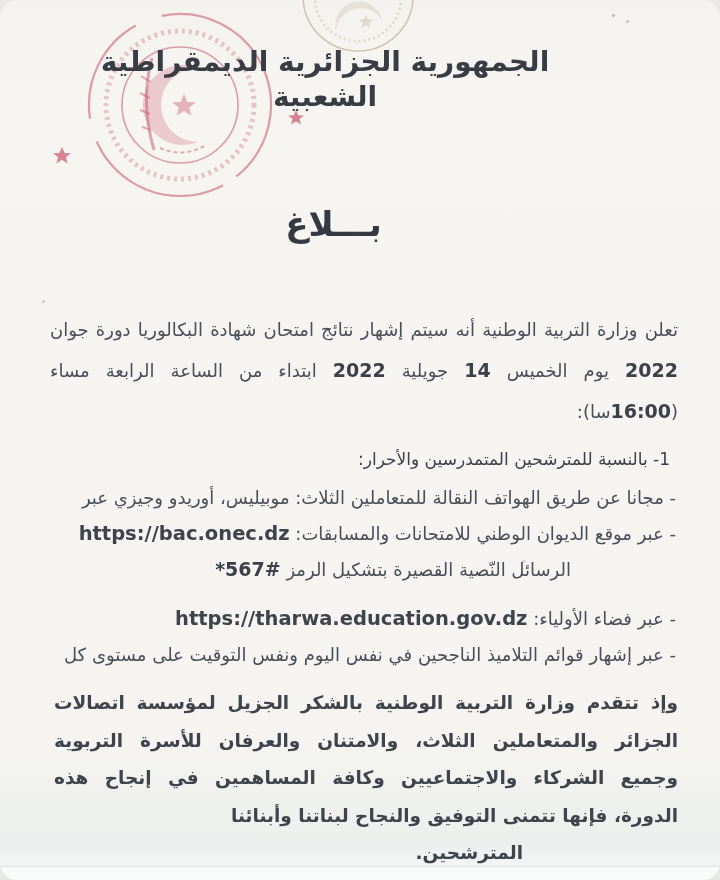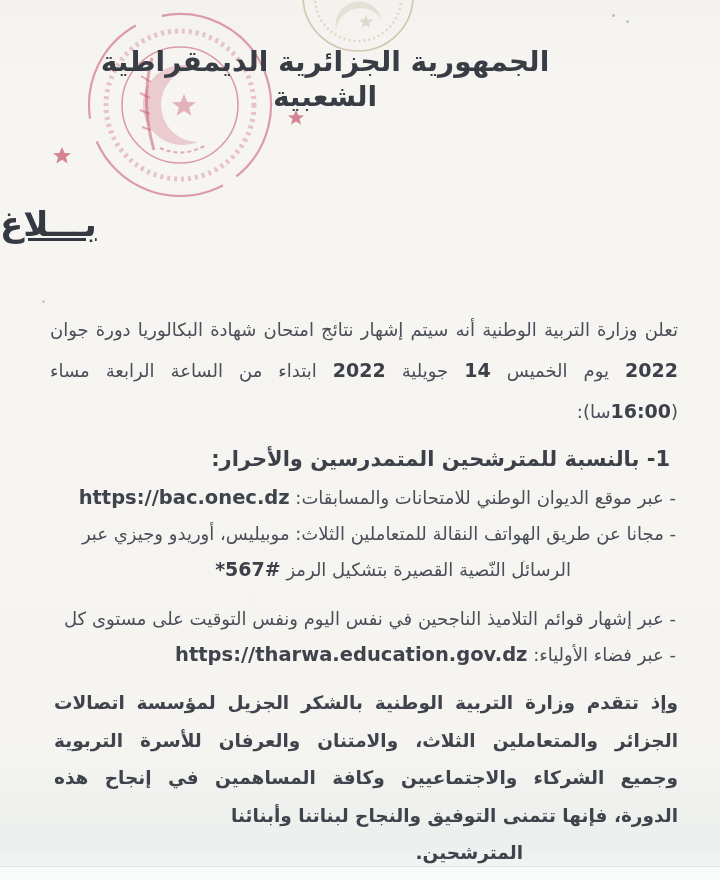--- a/index.html
+++ b/index.html
@@ -1,37 +1,37 @@
 <!DOCTYPE html>
 <html lang="ar" dir="rtl"><head>
 <meta charset="utf-8">
 <style>
   html,body{margin:0;padding:0;background:#e9e9e7;}
   .page{
     position:relative;width:720px;height:880px;margin:0 auto;overflow:hidden;
     background:linear-gradient(180deg,#f3f2ee 0%,#f6f5f1 10%,#f5f4f0 84%,#ecefed 96%,#f6f9f7 100%);
-    font-family:"DejaVu Sans",sans-serif;color:#4a4e58;direction:rtl;
+    font-family:"DejaVu Sans",sans-serif;color:#4a4e58;direction:rtl;border-radius:18px;
   }
   
   .emblem{position:absolute;left:278px;top:0;opacity:.85;}
   .stamp{position:absolute;left:48px;top:6px;opacity:.85;}
   .noise{position:absolute;left:612px;top:14px;width:3px;height:3px;border-radius:50%;
     background:#bcbcb6;box-shadow:14px 6px 0 0 #c6c6c0,-570px 286px 0 0 #cacac4,-90px 546px 0 0 #ccccc6;}
   .scan-strip{position:absolute;left:0;right:0;bottom:0;height:13px;background:#f8fbf9;border-top:1px solid #e2e6e3;}
   
   .header{position:absolute;top:44px;left:60px;right:130px;text-align:center;}
   .republic{font-size:28px;font-weight:bold;color:#383c44;letter-spacing:0;line-height:1.25;}
   .ministry{margin-top:22px;font-size:24px;font-weight:bold;color:#383c44;}
-  .doc-title{position:absolute;top:204px;left:0;right:53px;text-align:left;
-    font-size:34px;font-weight:bold;color:#353942;letter-spacing:1px;text-decoration:underline;}
+  .doc-title{position:absolute;top:204px;left:0;right:53px;text-align:center;
+    font-size:34px;font-weight:bold;color:#353942;letter-spacing:1px;}
   
   .content{position:absolute;top:310px;right:42px;left:38px;font-size:18px;line-height:40px;}
   .intro{text-align:justify;margin:0 0 12px 12px;}
   .num{font-weight:bold;font-size:19px;color:#3c4049;}
-  .sec-heading{font-weight:bold;color:#3c4049;font-size:21px;line-height:30px;
+  .sec-heading{font-weight:normal;color:#3c4049;font-size:17px;line-height:30px;
     margin:10px 8px 8px 0;}
   .bullet{line-height:31px;margin:0 2px 5px 0;}
   .bullet-cont{line-height:31px;margin:0 107px 5px 0;text-align:right;}
   .gap-after{margin-bottom:18px;}
   .url{font-weight:bold;font-size:19.5px;color:#3e434c;direction:ltr;unicode-bidi:isolate;}
   .ussd{font-weight:bold;font-size:19px;color:#3c4049;direction:ltr;unicode-bidi:isolate;}
   .closing-body{font-weight:bold;color:#3f434c;text-align:justify;line-height:37.5px;margin:14px 0 0 16px;font-size:18.5px;}
   .closing-last{font-weight:bold;color:#3f434c;margin-right:155px;line-height:37.5px;font-size:18.5px;}
 </style>
 </head>
@@ -70,29 +70,29 @@
   </div>
 
   <div class="doc-title">بـــلاغ</div>
 
   <div class="content">
 
     <p class="intro"><span>تعلن وزارة التربية الوطنية أنه سيتم إشهار نتائج امتحان شهادة البكالوريا دورة جوان </span><span class="num">2022</span><span> يوم الخميس </span><span class="num">14</span><span> جويلية </span><span class="num">2022</span><span> ابتداء من الساعة الرابعة مساء (</span><span class="num">16:00</span><span>سا):</span></p>
 
     <div class="sec-heading">1- بالنسبة للمترشحين المتمدرسين والأحرار:</div>
 
+    <div class="bullet">- مجانا عن طريق الهواتف النقالة للمتعاملين الثلاث: موبيليس، أوريدو وجيزي عبر</div>
+
     <div class="bullet"><span>- عبر موقع الديوان الوطني للامتحانات والمسابقات: </span><span class="url">https://bac.onec.dz</span></div>
-
-    <div class="bullet">- مجانا عن طريق الهواتف النقالة للمتعاملين الثلاث: موبيليس، أوريدو وجيزي عبر</div>
     <div class="bullet-cont gap-after"><span>الرسائل النّصية القصيرة بتشكيل الرمز </span><span class="ussd">*567#</span></div>
 
 
+    <div class="bullet"><span>- عبر فضاء الأولياء: </span><span class="url">https://tharwa.education.gov.dz</span></div>
+
     <div class="bullet">- عبر إشهار قوائم التلاميذ الناجحين في نفس اليوم ونفس التوقيت على مستوى كل</div>
-
-    <div class="bullet"><span>- عبر فضاء الأولياء: </span><span class="url">https://tharwa.education.gov.dz</span></div>
 
     <p class="closing-body">وإذ تتقدم وزارة التربية الوطنية بالشكر الجزيل لمؤسسة اتصالات الجزائر والمتعاملين الثلاث، والامتنان والعرفان للأسرة التربوية وجميع الشركاء والاجتماعيين وكافة المساهمين في إنجاح هذه الدورة، فإنها تتمنى التوفيق والنجاح لبناتنا وأبنائنا</p>
     <div class="closing-last">المترشحين.</div>
 
   </div>
 
   <div class="scan-strip"></div>
 </div>
 
 </body></html>

